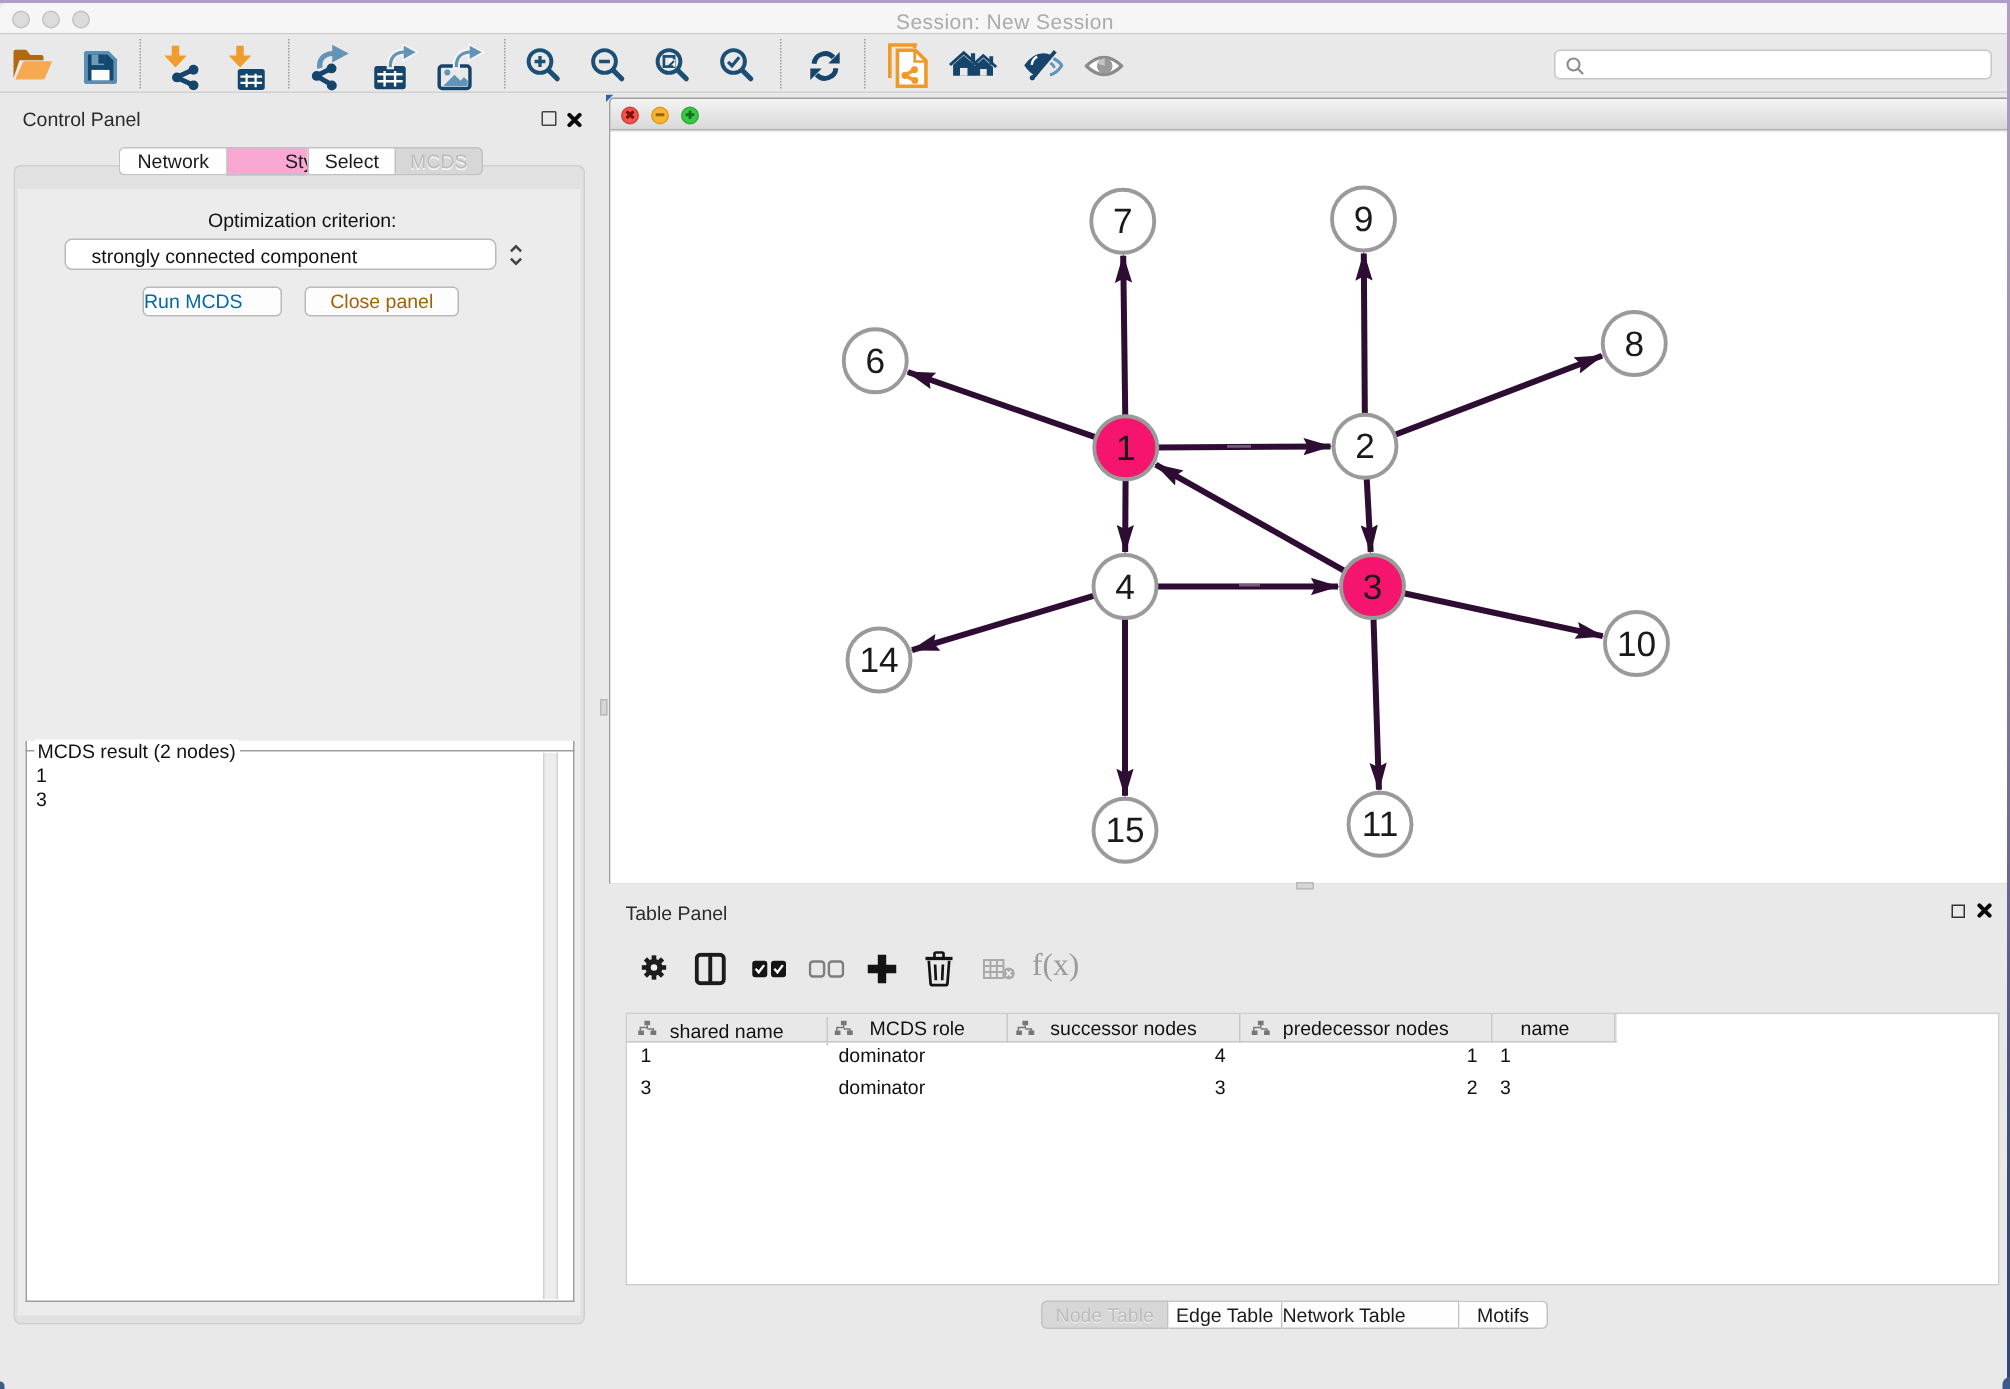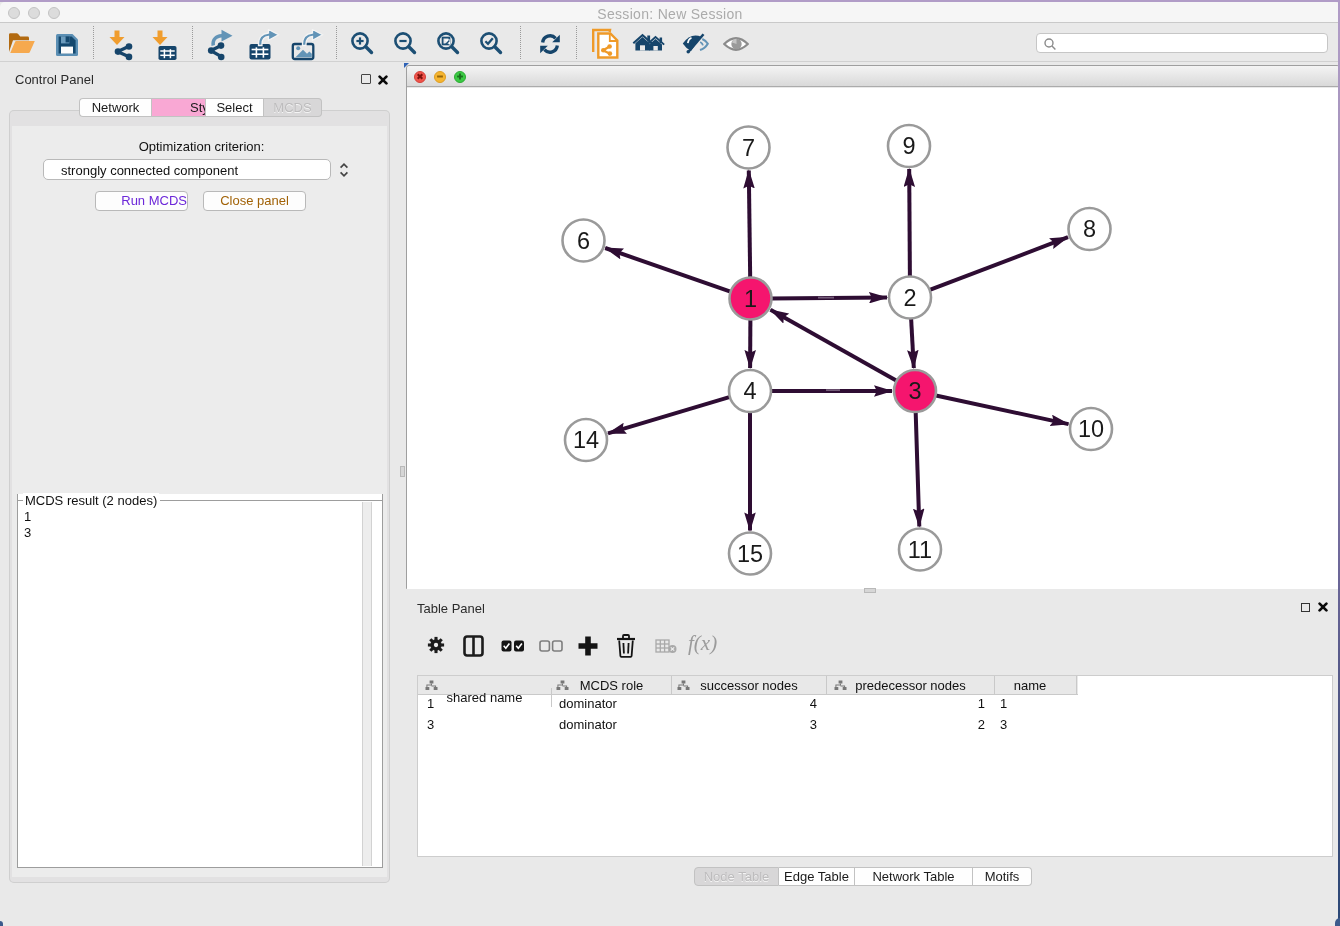--- a/index.html
+++ b/index.html
@@ -193,21 +193,21 @@
     <div style="width:58px;background:#d8d7d8;border:1px solid #c2c2c2;border-left:none;border-radius:0 4px 4px 0;text-align:center;line-height:18px;color:#bdbcbd;text-shadow:0 1px 0 #f5f5f5;">MCDS</div>
   </div>
 
   <div class="abs" style="left:0;top:77px;width:399px;text-align:center;font-size:13px;color:#111;"><span style="margin-left:4px;">Optimization criterion:</span></div>
   <div class="abs" style="left:43px;top:97px;width:288px;height:21px;background:#fff;border:1px solid #b9b9b9;border-radius:5px;font-size:13px;color:#111;">
     <div class="abs" style="left:17px;top:2.5px;">strongly connected component</div>
     <svg class="abs" style="left:294px;top:3px;" width="12" height="14" viewBox="0 0 12 14">
       <path d="M2.6 4.6 L6 1.2 L9.4 4.6 M2.6 9.4 L6 12.8 L9.4 9.4" fill="none" stroke="#444" stroke-width="1.7"></path>
     </svg>
   </div>
-  <div class="abs" style="left:95px;top:129px;width:93px;height:20px;background:#fdfdfd;border:1px solid #b9b9b9;border-radius:4px;text-align:right;line-height:18px;font-size:13px;color:#6d28d9;">Run MCDS</div>
+  <div class="abs" style="left:95px;top:129px;width:93px;height:20px;background:#fdfdfd;border:1px solid #b9b9b9;border-radius:4px;text-align:left;line-height:18px;font-size:13px;color:#0369a1;">Run MCDS</div>
   <div class="abs" style="left:203px;top:129px;width:103px;height:20px;background:#fdfdfd;border:1px solid #b9b9b9;border-radius:4px;text-align:center;line-height:18px;font-size:13px;color:#a16207;">Close panel</div>
 
   <div class="abs" style="left:17px;top:432px;width:366px;height:374px;background:#fff;border:1px solid #9d9d9d;border-top:none;"></div>
   <div class="abs" style="left:17px;top:438px;width:6px;height:1px;background:#9d9d9d;"></div>
   <div class="abs" style="left:160px;top:438px;width:223px;height:1px;background:#9d9d9d;"></div>
   <div class="abs" style="left:23px;top:431px;background:#fff;padding:0 2px;font-size:13px;color:#111;">MCDS result (2 nodes)</div>
   <div class="abs" style="left:24px;top:447px;font-size:13px;line-height:16px;color:#111;">1<br>3</div>
   <div class="abs" style="left:362px;top:440px;width:10px;height:364px;background:#ededed;border-left:1px solid #d2d2d2;border-right:1px solid #d2d2d2;"></div>
 </div>
 
@@ -342,28 +342,28 @@
         <rect x="1" y="1" width="13" height="12"></rect>
         <line x1="1" y1="5" x2="14" y2="5"></line>
           <line x1="1" y1="9" x2="14" y2="9"></line>
         <line x1="5.3" y1="1" x2="5.3" y2="13"></line>
           <line x1="9.6" y1="1" x2="9.6" y2="13"></line>
       </g>
       <circle cx="17.5" cy="10" r="4" fill="#a9a9a9"></circle>
       <path d="M15.8 8.3 L19.2 11.7 M19.2 8.3 L15.8 11.7" stroke="#efefef" stroke-width="1.2"></path>
     </svg>
 
-    <div class="abs" style="left:271px;top:9px;font-family:'Liberation Serif',serif;font-style:italic;font-size:21px;color:#9b9b9b;">f(x)</div>
+    <div class="abs" style="left:271px;top:9px;font-family:'Liberation Serif',serif;font-size:21px;color:#9b9b9b;">f(x)</div>
   </div>
 
   <div class="abs" style="left:17px;top:82px;width:916px;height:182px;background:#fff;border:1px solid #cdcdcd;">
 
     <div class="abs" style="left:0;top:0;width:660px;height:19px;background:#e8e8e8;border-bottom:1px solid #c9c9c9;"></div>
     <div class="abs" style="left:0;top:0;width:914px;height:19px;font-size:13px;color:#111;">
-      <div class="abs" style="left:0;top:12px;width:134px;height:19px;border-right:1px solid #c9c9c9;text-align:center;line-height:19px;">shared name</div>
+      <div class="abs" style="left:0;top:2px;width:134px;height:19px;border-right:1px solid #c9c9c9;text-align:center;line-height:19px;">shared name</div>
       <div class="abs" style="left:134px;top:0;width:120px;height:19px;border-right:1px solid #c9c9c9;text-align:center;line-height:19px;">MCDS role</div>
       <div class="abs" style="left:254px;top:0;width:155px;height:19px;border-right:1px solid #c9c9c9;text-align:center;line-height:19px;">successor nodes</div>
       <div class="abs" style="left:409px;top:0;width:168px;height:19px;border-right:1px solid #c9c9c9;text-align:center;line-height:19px;">predecessor nodes</div>
       <div class="abs" style="left:577px;top:0;width:82px;height:19px;border-right:1px solid #c9c9c9;text-align:center;line-height:19px;text-indent:-11px;">name</div>
     </div>
 
     <svg class="abs" style="left:7px;top:4px;" width="13" height="11" viewBox="0 0 13 11">
         <g fill="#777">
           <rect x="4.6" y="0.5" width="3.8" height="3"></rect>
           <rect x="0.5" y="7" width="3.8" height="3"></rect>
@@ -408,21 +408,21 @@
       <div class="abs" style="left:141px;top:1px;">dominator</div>
       <div class="abs" style="left:254px;top:1px;width:145px;text-align:right;">3</div>
       <div class="abs" style="left:409px;top:1px;width:158px;text-align:right;">2</div>
       <div class="abs" style="left:582px;top:1px;">3</div>
     </div>
   </div>
 
   <div class="abs" style="left:294px;top:274px;height:19px;display:flex;font-size:13px;color:#1a1a1a;">
     <div style="width:85px;background:#d8d7d8;border:1px solid #c2c2c2;border-radius:4px 0 0 4px;text-align:center;line-height:18px;color:#bdbcbd;text-shadow:0 1px 0 #f5f5f5;">Node Table</div>
     <div style="width:76px;background:#fefefe;border:1px solid #c2c2c2;border-left:none;text-align:center;line-height:18px;">Edge Table</div>
-    <div style="width:118px;background:#fefefe;border:1px solid #c2c2c2;border-left:none;text-align:center;line-height:18px;">Network Table</div>
+    <div style="width:118px;background:#fefefe;border:1px solid #c2c2c2;border-left:none;text-align:left;line-height:18px;">Network Table</div>
     <div style="width:59px;background:#fefefe;border:1px solid #c2c2c2;border-left:none;border-radius:0 4px 4px 0;text-align:center;line-height:18px;">Motifs</div>
   </div>
 </div>
 
 <svg class="abs" style="left:404px;top:63px;" width="5" height="5" viewBox="0 0 5 5">
     <path d="M0 0 L5 0 L0 5 Z" fill="#2f62b5"></path>
   </svg>
 
 <div class="abs" style="left:400px;top:466px;width:5px;height:11px;background:#d6d6d6;border:1px solid #b9b9b9;"></div>
 <div class="abs" style="left:864px;top:588px;width:12px;height:5px;background:#d6d6d6;border:1px solid #b9b9b9;"></div>

